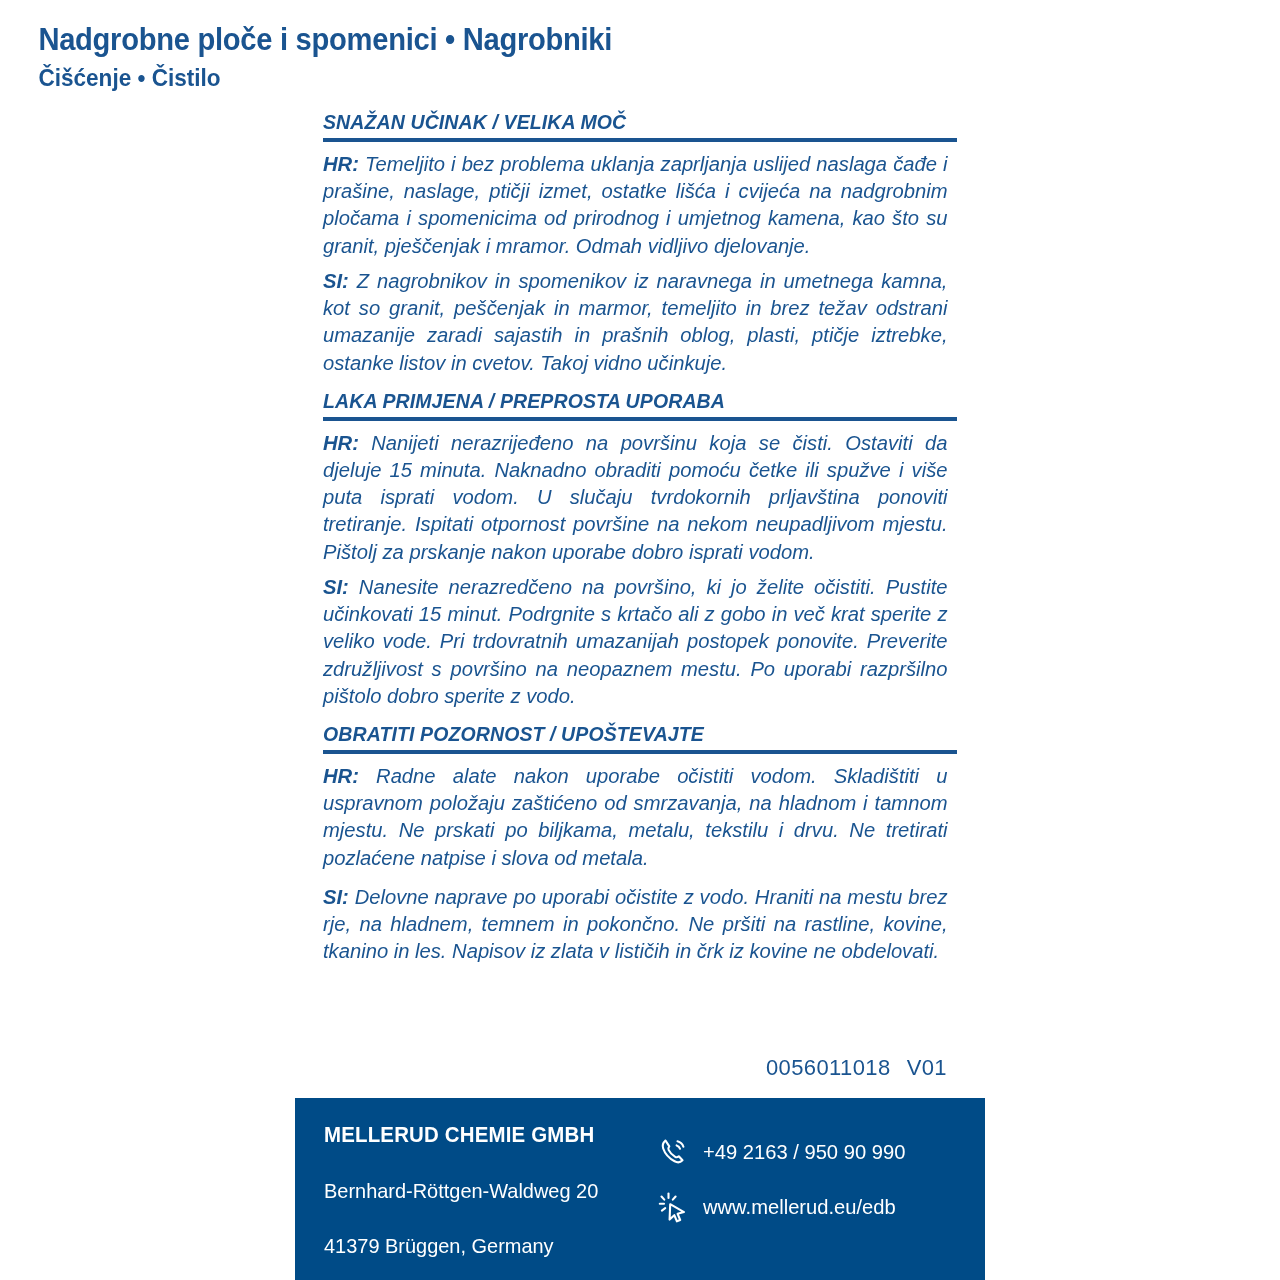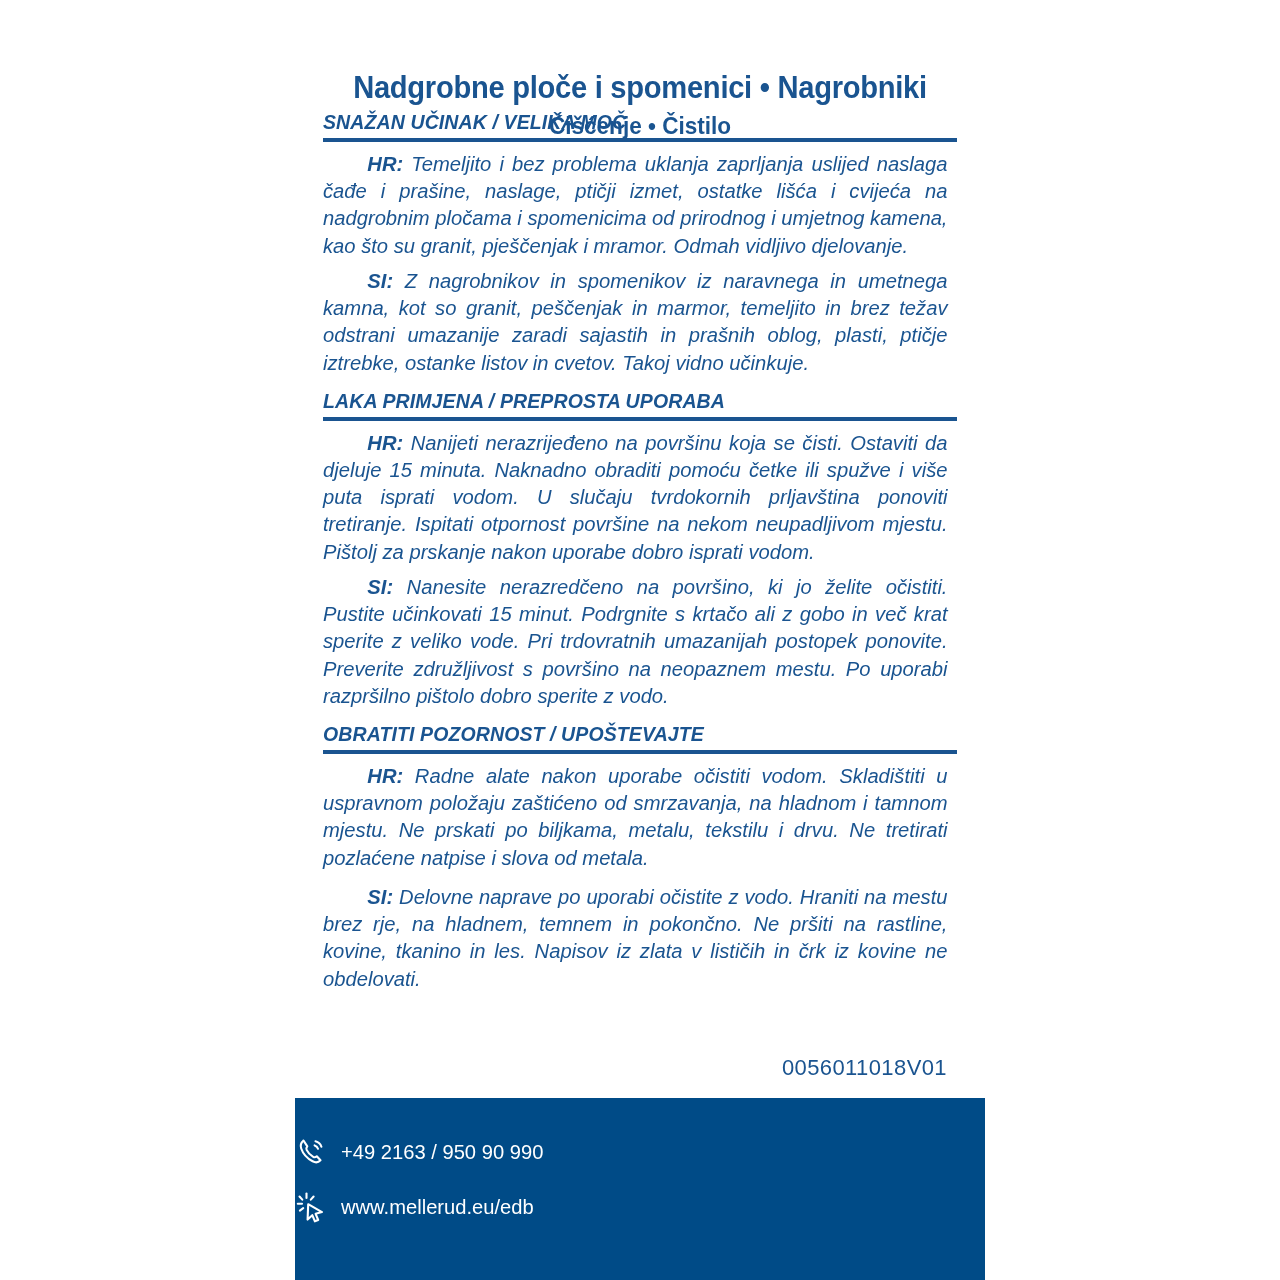--- a/index.html
+++ b/index.html
@@ -22,22 +22,20 @@
     width: 1280px;
     height: 1280px;
   }
 
   
   .title-block {
     position: absolute;
     left: 0;
     top: 22px;
     width: 1280px;
-    text-align: center;
-    margin-top: 48px;
   }
   .product-title {
     color: #1a5490;
     font-size: 31px;
     font-weight: bold;
     letter-spacing: -0.3px;
     line-height: 1.15;
     transform: scaleX(0.94);
     transform-origin: center;
   }
@@ -85,37 +83,36 @@
     line-height: 1.33;
     text-align: justify;
     text-justify: inter-word;
     margin: 0 0 8px 0;
     transform: scaleX(0.985);
     transform-origin: left top;
   }
   .para:last-child { margin-bottom: 0; }
   .para .lang {
     font-weight: bold;
-    margin-left: 45px;
   }
   .para.last-line-natural { text-align-last: left; }
 
   .gap-after-section { height: 11px; }
 
   
   .article-code {
     position: absolute;
     right: 333px;
     top: 1055px;
     color: #1a5490;
     font-size: 22px;
     letter-spacing: 0.4px;
     white-space: nowrap;
   }
-  .article-code .code-version { }
+  .article-code .code-version { margin-left: 16px; }
 
   
   .footer {
     position: absolute;
     left: 295px;
     top: 1098px;
     width: 690px;
     height: 182px;
     background: #004b87;
     color: #ffffff;
@@ -207,20 +204,31 @@
     </div>
 
   </div>
 
   <div class="article-code">
     <span>0056011018</span><span class="code-version">V01</span>
   </div>
 
   <div class="footer">
 
+    <div class="footer-left">
+      <div class="footer-row">
+        <div class="company-name">MELLERUD CHEMIE GMBH</div>
+      </div>
+      <div class="footer-row">
+        <div class="footer-line">Bernhard-Röttgen-Waldweg 20</div>
+      </div>
+      <div class="footer-row">
+        <div class="footer-line">41379 Brüggen, Germany</div>
+      </div>
+    </div>
 
     <div class="footer-right">
 
       <div class="contact-row">
         <span class="contact-icon">
           <svg width="34" height="34" viewBox="0 0 34 34" fill="none" stroke="#ffffff" stroke-width="2.1" stroke-linecap="round" stroke-linejoin="round">
             <path d="M8.5 5.5 C6.2 7.5 5 10 6.2 13.5 C7.8 18.2 12.5 23.6 17.6 26.3 C21 28.1 23.6 27.3 25.5 25.2 L21.8 21.3 C20.6 22.3 19.4 22.6 18.2 21.9 C15.6 20.4 12.8 17.4 11.6 14.9 C11 13.6 11.3 12.5 12.3 11.4 Z"></path>
             <path d="M20.5 6.2 C23.3 6.9 25.6 9.1 26.4 11.8"></path>
             <path d="M19.6 10.4 C21.2 10.9 22.5 12.2 23 13.8"></path>
           </svg>

